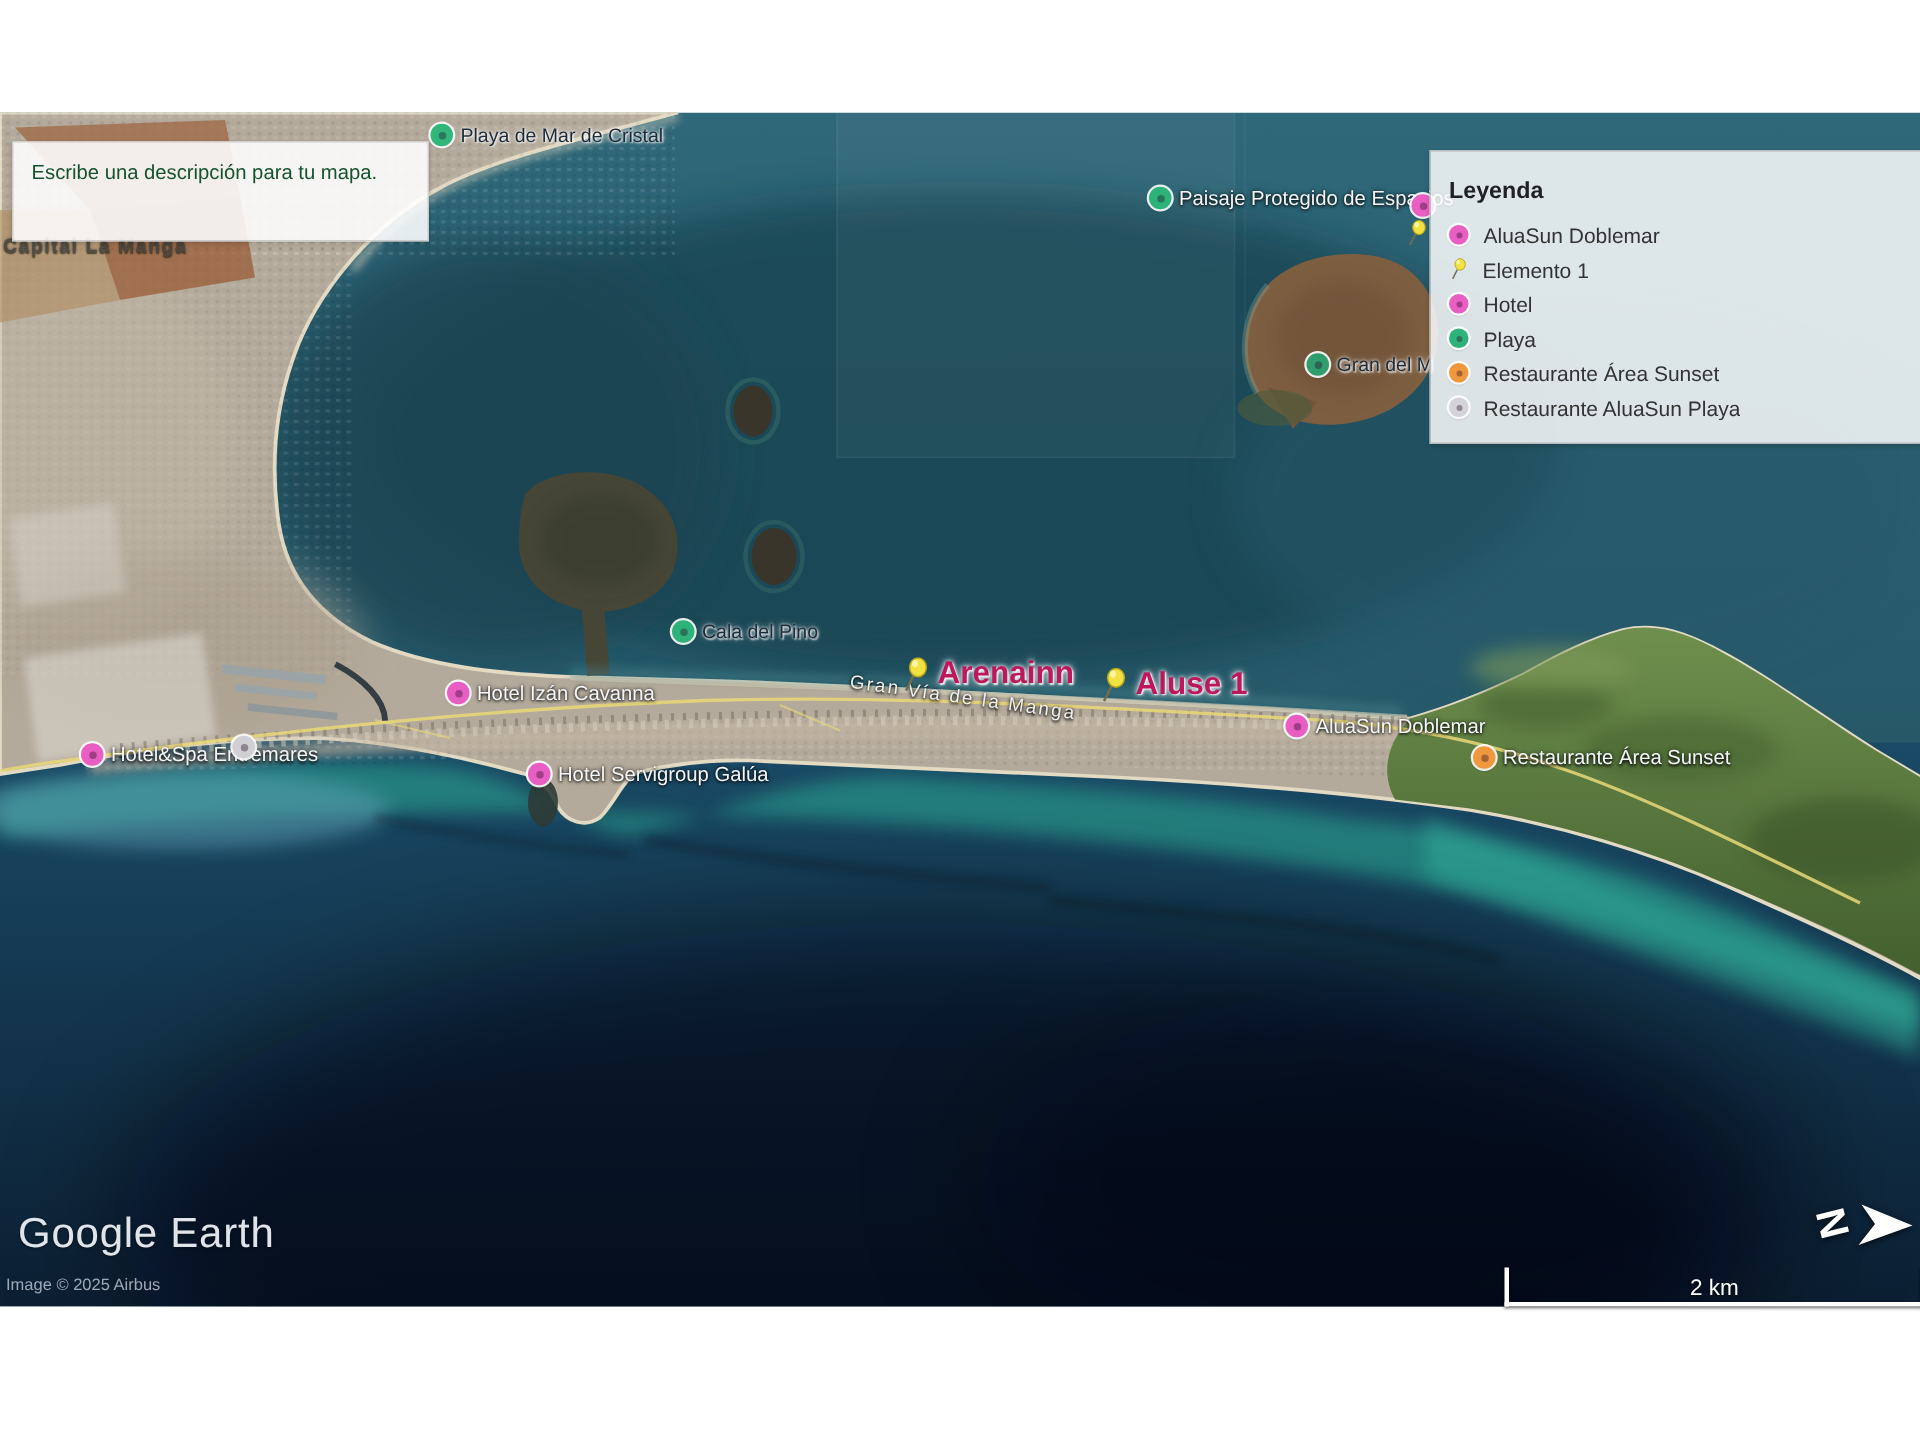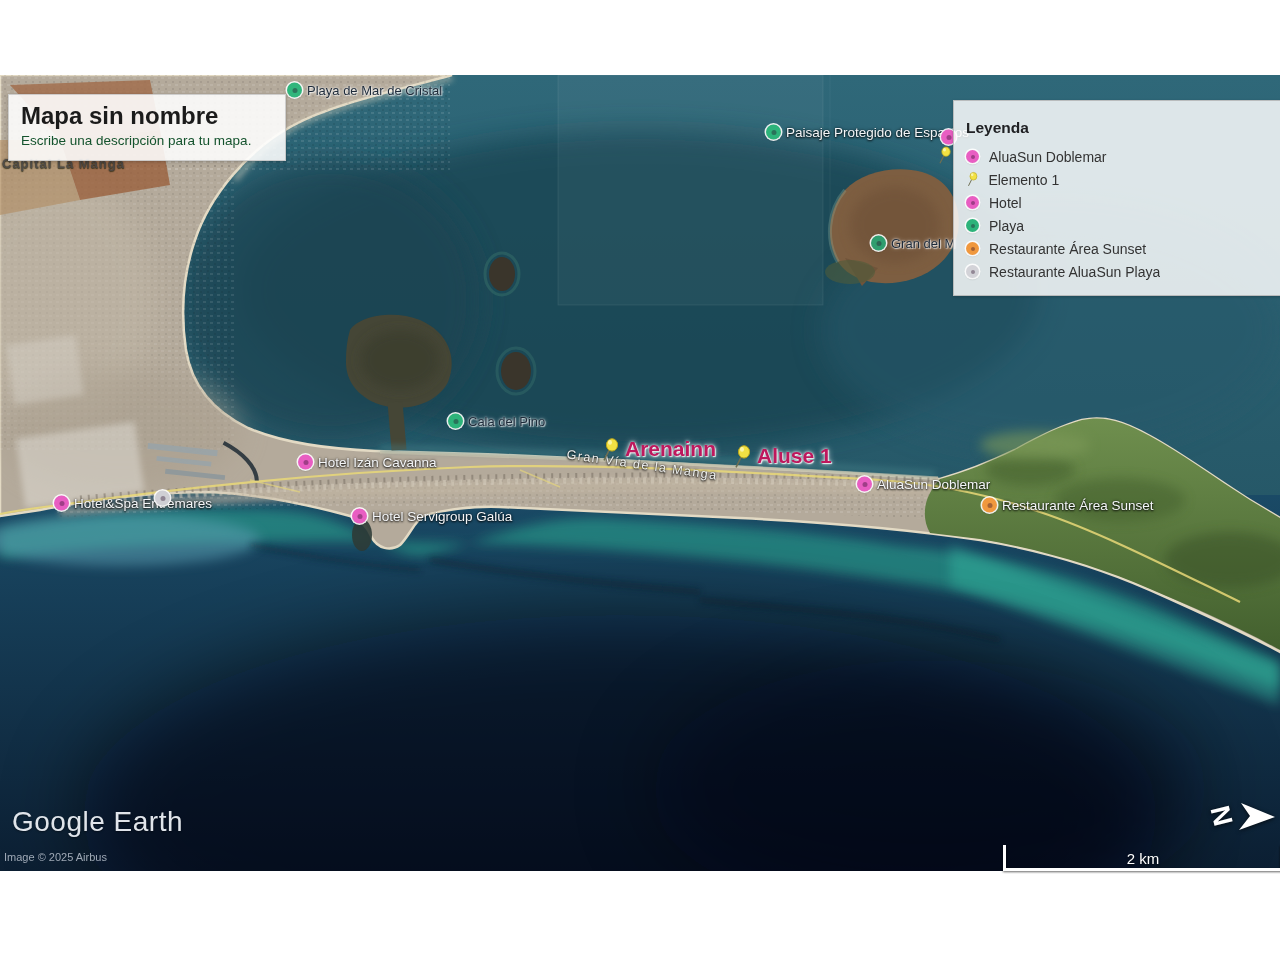--- a/index.html
+++ b/index.html
@@ -289,21 +289,20 @@
             <ellipse cx="10" cy="6" rx="2" ry="2.4" fill="#fbf6b0" opacity="0.9"></ellipse>
           </svg>
         </span>
       </div>
     </div>
 
   <div class="road-label">Gran Vía de la Manga</div>
   <div class="road-label-partial">Capital La Manga</div>
 
   <div class="title-card">
-    <h1>Mapa sin nombre</h1>
     <p>Escribe una descripción para tu mapa.</p>
   </div>
 
   <div class="legend">
     <h2>Leyenda</h2>
     <div id="legend-items">
         <div class="legend-row">
           <span class="m-circle l-circle" style="background: rgb(232, 94, 194);">
             <span class="dot"></span>
           </span>

